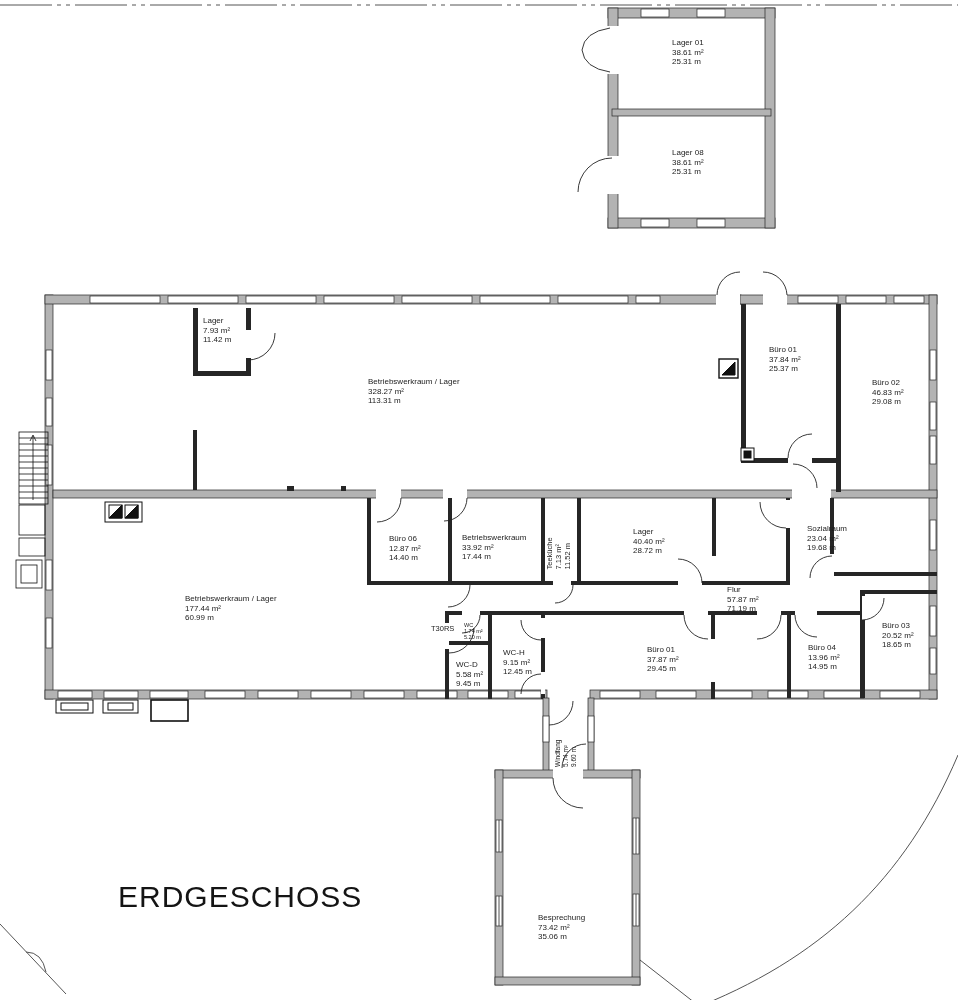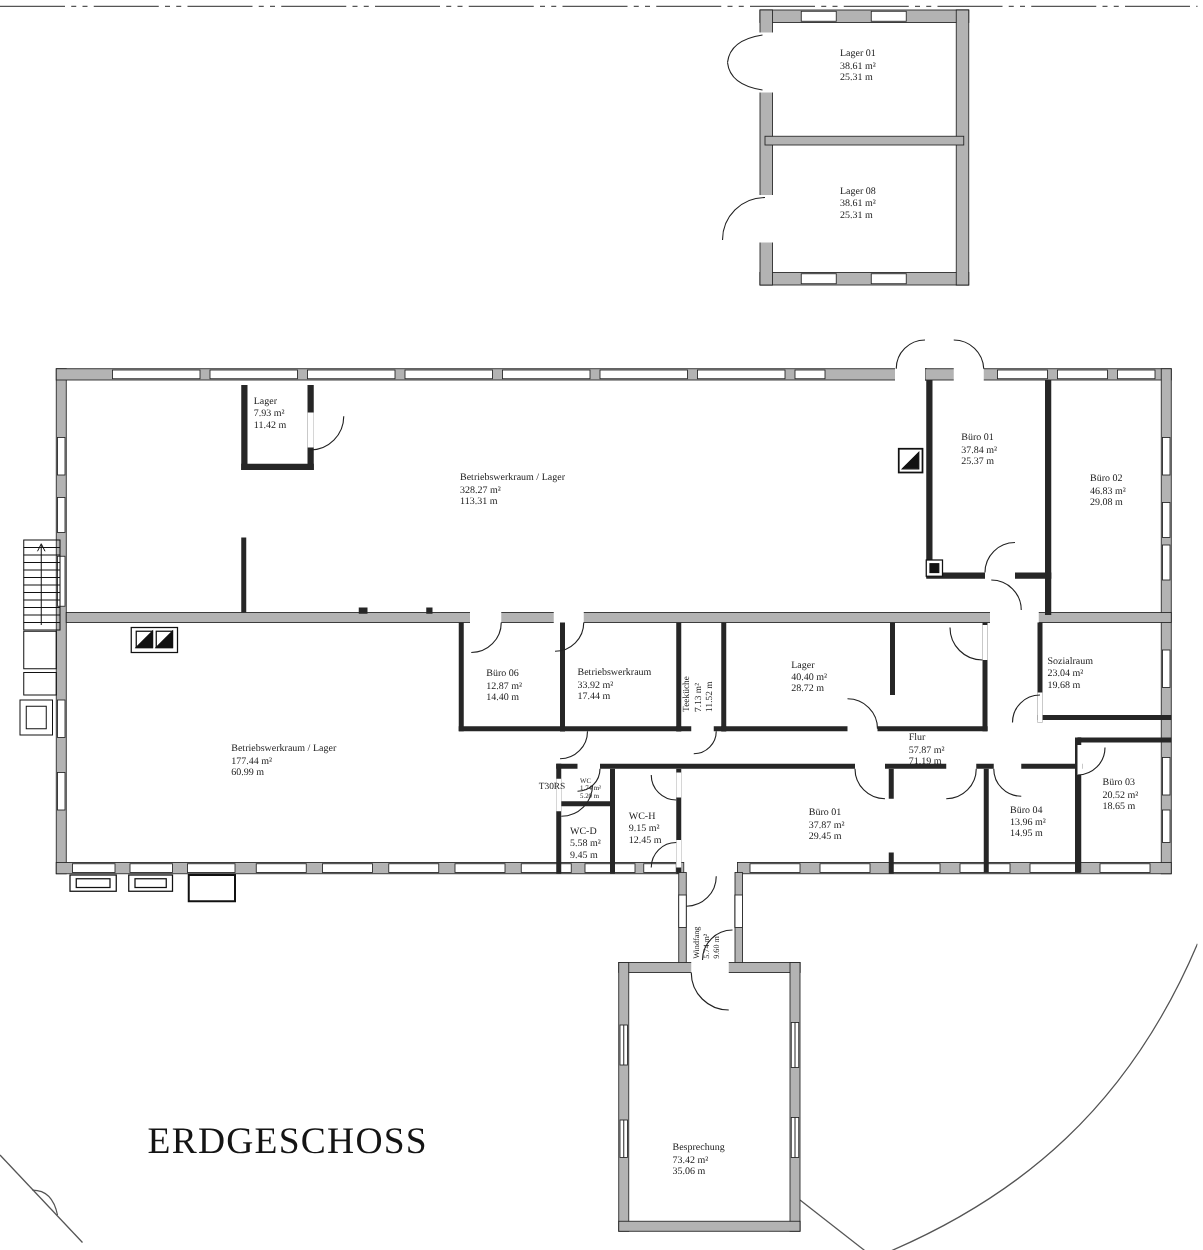--- a/index.html
+++ b/index.html
@@ -1,24 +1,24 @@
 <!DOCTYPE html>
 <html><head>
 <meta charset="utf-8">
 <style>
   html,body{margin:0;padding:0;background:#fff;}
   #plan{position:relative;width:958px;height:1000px;background:#fff;overflow:hidden;
-        font-family:Liberation Serif, serif;}
+        font-family:Liberation Sans, sans-serif;}
   #plan svg{position:absolute;left:0;top:0;}
   .lbl{position:absolute;font-size:8px;line-height:9.5px;color:#1c1c1c;white-space:nowrap;z-index:5;}
   .lbl.tiny{font-size:5.5px;line-height:6.2px;}
   .lbl.rot{transform:rotate(-90deg);font-size:7.5px;line-height:9px;}
   .lbl.rot2{transform:rotate(-90deg);font-size:6.5px;line-height:8px;}
   .doortag{position:absolute;font-size:7.5px;color:#1c1c1c;z-index:5;margin-top:28px;}
-  .title{position:absolute;left:118px;top:880px;font-size:30px;letter-spacing:1px;color:#141414;z-index:5;margin-top:16px;}
+  .title{position:absolute;left:118px;top:880px;font-size:30px;letter-spacing:1px;color:#141414;z-index:5;}
 </style>
 </head>
 <body>
 
 <div id="plan">
 
 <svg width="962" height="1000" viewBox="0 0 962 1000">
 
   <g stroke="#555" stroke-width="1" fill="none">
     <line x1="0" y1="5" x2="962" y2="5" stroke-dasharray="52,5,4,5,4,5"></line>
@@ -297,21 +297,21 @@
 <div class="lbl rot" style="left:527px;top:525px;width:62px">
   <div>Teeküche</div>
   <div>7.13 m²</div>
   <div>11.52 m</div>
 </div>
 <div class="lbl" style="left:633px;top:527px">
   <div>Lager</div>
   <div>40.40 m²</div>
   <div>28.72 m</div>
 </div>
-<div class="lbl" style="left:838px;top:524px">
+<div class="lbl" style="left:807px;top:524px">
   <div>Sozialraum</div>
   <div>23.04 m²</div>
   <div>19.68 m</div>
 </div>
 <div class="lbl" style="left:185px;top:594px">
   <div>Betriebswerkraum / Lager</div>
   <div>177.44 m²</div>
   <div>60.99 m</div>
 </div>
 <div class="lbl" style="left:727px;top:585px">

